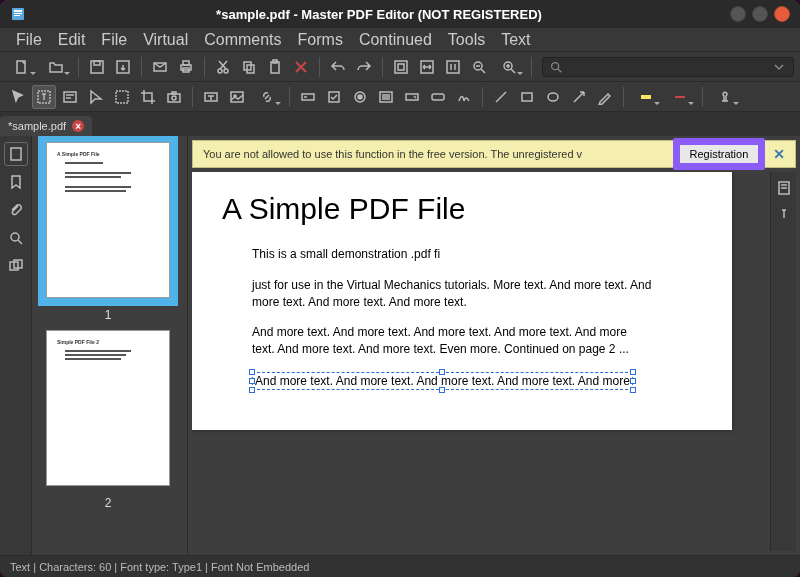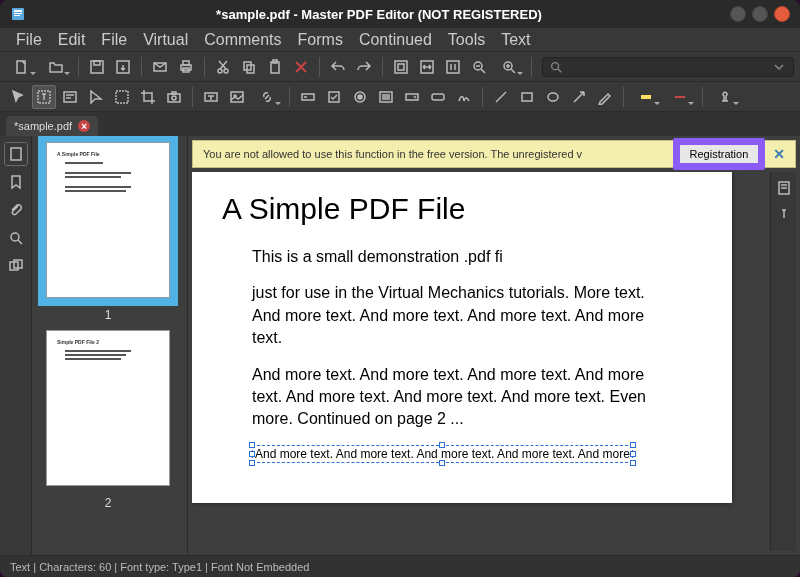--- a/index.html
+++ b/index.html
@@ -25,21 +25,21 @@
 .tool-btn.active { background: #505050; border: 1px solid #6a6a6a; }
 .tool-btn.red svg { color: #c94545; }
 .tool-btn.dropdown { width: 32px; position: relative; }
 .tool-btn.dropdown:after { content: ""; position: absolute; right: 2px; bottom: 4px; border-left: 3px solid transparent; border-right: 3px solid transparent; border-top: 3px solid #aaa; }
 .separator { width: 1px; height: 20px; background: #555; margin: 0 4px; }
 .searchbox { flex: 1; min-width: 100px; display: flex; align-items: center; background: #2e2e2e; border: 1px solid #222; border-radius: 3px; padding: 2px 6px; height: 20px; margin-left: 4px; }
 .searchbox input { flex: 1; background: transparent; border: none; color: #ccc; font-size: 11px; outline: none; }
 .searchbox .mag { width: 14px; height: 14px; color: #888; margin-right: 4px; }
 
 
-.tabbar { height: 24px; background: #323232; display: flex; align-items: flex-end; padding-left: 6px; }
+.tabbar { height: 24px; background: #323232; display: flex; align-items: flex-end; }
 .doc-tab { background: #424242; color: #ddd; padding: 4px 8px; font-size: 11px; display: flex; align-items: center; gap: 6px; border-top-left-radius: 4px; border-top-right-radius: 4px; }
 .tab-close { width: 12px; height: 12px; background: #c94545; border-radius: 50%; display: inline-flex; align-items: center; justify-content: center; color: #fff; font-size: 10px; font-weight: bold; }
 
 
 .workspace { flex: 1; display: flex; background: #3e3e3e; min-height: 0; }
 .leftpanel { width: 32px; background: #383838; border-right: 1px solid #2a2a2a; display: flex; flex-direction: column; align-items: center; padding-top: 6px; gap: 4px; }
 .leftpanel .lp-btn { width: 24px; height: 24px; display: flex; align-items: center; justify-content: center; color: #bbb; cursor: pointer; border-radius: 2px; }
 .leftpanel .lp-btn.active { border: 1px solid #6a6a6a; border-radius: 3px; }
 
 .thumbcol { width: 156px; background: #3e3e3e; border-right: 1px solid #2a2a2a; overflow-y: auto; padding: 6px; }
@@ -53,21 +53,21 @@
 .mainarea { flex: 1; display: flex; flex-direction: column; min-width: 0; }
 .noticebar { height: 28px; background: #f4eeaf; border: 1px solid #c0bb82; display: flex; align-items: center; padding: 0 10px; font-size: 11px; color: #333; gap: 8px; margin: 4px; }
 .noticebar .notice-text { flex: 1; white-space: nowrap; overflow: hidden; }
 .noticebar button { background: #e8e8e8; border: 7px solid #8b5cf6; padding: 3px 10px; font-size: 11px; cursor: pointer; border-radius: 2px; }
 .noticebar .close-notice { color: #3a7ab5; font-weight: bold; cursor: pointer; font-size: 14px; }
 
 .canvas { flex: 1; background: #3e3e3e; overflow: auto; padding: 0 4px 4px 4px; display: flex; }
 .canvas-scroll { flex: 1; overflow: auto; }
 .pdf-page { width: 540px; background: #fff; padding: 20px 30px 40px 30px; font-family: Arial, sans-serif; color: #000; box-shadow: 0 0 4px rgba(0,0,0,0.5); }
 .pdf-title { font-size: 30px; font-weight: 500; margin-bottom: 20px; }
-.pdf-para { font-size: 16px; margin: 0 0 14px 30px; line-height: 1.4; max-width: 400px; }
+.pdf-para { font-size: 12px; margin: 0 0 14px 30px; line-height: 1.4; max-width: 400px; }
 .pdf-selected { border: 1px dashed #2a6fd6; padding: 1px 2px; display: inline-block; margin-left: 30px; font-size: 12px; position: relative; }
 .sel-handle { position: absolute; width: 6px; height: 6px; background: #fff; border: 1px solid #2a6fd6; }
 .sel-tl { top: -4px; left: -4px; }
 .sel-tr { top: -4px; right: -4px; }
 .sel-bl { bottom: -4px; left: -4px; }
 .sel-br { bottom: -4px; right: -4px; }
 .sel-ml { top: 50%; left: -4px; transform: translateY(-50%);}
 .sel-mr { top: 50%; right: -4px; transform: translateY(-50%);}
 .sel-mt { left: 50%; top: -4px; transform: translateX(-50%);}
 .sel-mb { left: 50%; bottom: -4px; transform: translateX(-50%);}

